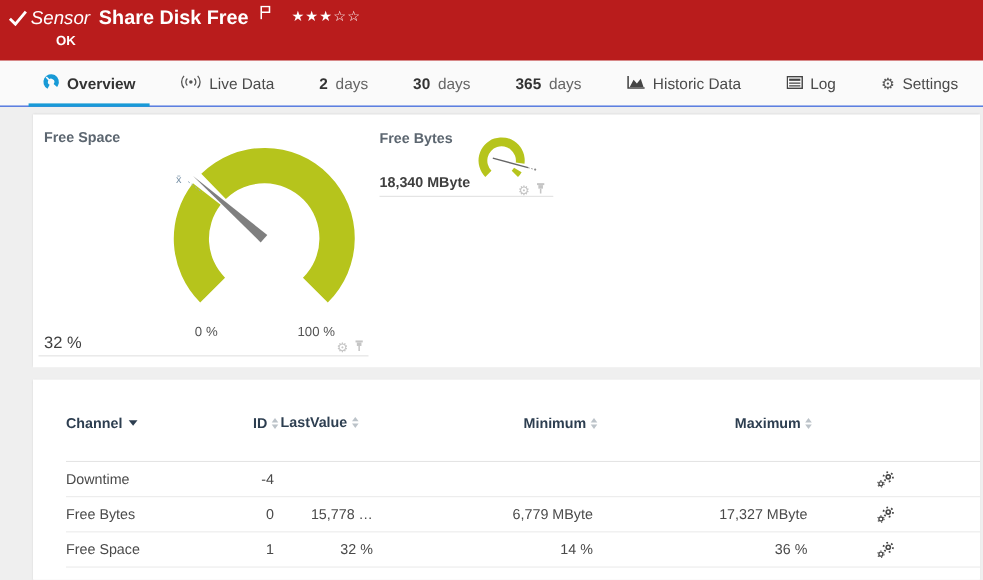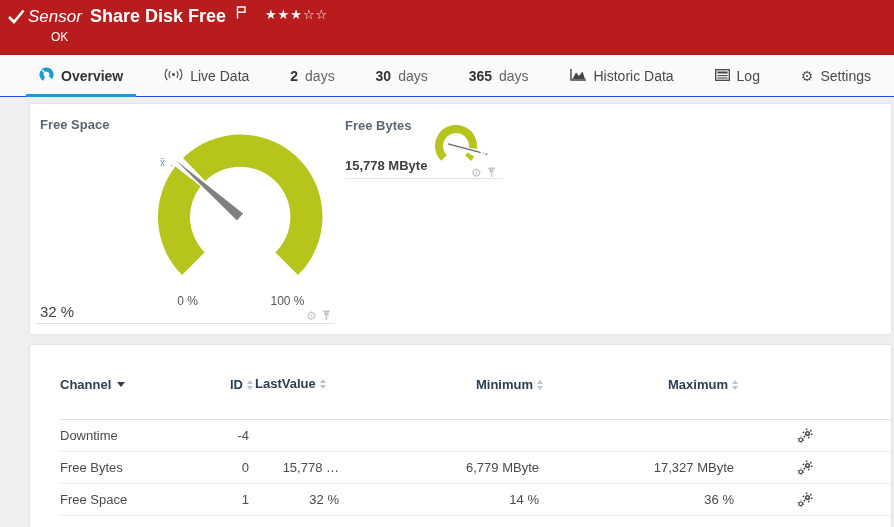--- a/index.html
+++ b/index.html
@@ -7,21 +7,21 @@
     font-family:"Liberation Sans", sans-serif; }
 
   
   .hdr { position:relative; height:55px; background:#b91c1c; color:#fff; }
   .hdr .check { position:absolute; left:8px; top:9px; }
   .hdr .titlerow { position:absolute; left:28px; top:6px; display:flex; align-items:center; gap:8px; }
   .hdr .sensor-label { font-style:italic; font-size:17px; }
   .hdr .sensor-name { font-size:18px; font-weight:bold; }
   .hdr .flag { margin-left:2px; margin-top:-6px; }
   .hdr .stars { font-size:13px; letter-spacing:1px; margin-left:10px; margin-top:-4px; }
-  .hdr .status { position:absolute; left:51px; top:30px; font-size:12px; font-weight:normal; }
+  .hdr .status { position:absolute; left:51px; top:30px; font-size:12px; font-weight:bold; }
 
   
   .tabs { display:flex; justify-content:space-between; align-items:center;
     height:42px; background:#fafafa; border-bottom:1px solid #1d4ed8;
     padding:0 10px 0 26px; }
   .tab { display:flex; align-items:center; gap:7px; height:42px; padding:3px 13px 0 13px;
     border-bottom:3px solid transparent; font-size:14px; color:#4a4a4a; cursor:pointer; white-space:nowrap; }
   .tab.active { border-bottom-color:#189ad6; font-weight:bold; color:#333; }
   .tab .num { font-weight:bold; color:#333; }
   .tab .unit { color:#666; }
@@ -183,21 +183,21 @@
 
   <div class="miniw">
     <div class="w-title miniw-title">Free Bytes</div>
     <svg class="miniw-svg" width="72" height="54" viewBox="0 0 72 54">
       <path d="M11.2,40.8 A21,21 0 1 1 46.8,28.9 L38.9,27.8 A13,13 0 1 0 16.8,35.2 Z" fill="#b6c41c"></path>
       <path d="M44.2,36.5 A21,21 0 0 1 40.9,40.9 L35.2,35.2 A13,13 0 0 0 37.3,32.5 Z" fill="#b6c41c"></path>
       <line x1="18" y1="23.8" x2="50" y2="32.4" stroke="#666" stroke-width="1.3"></line>
       <line x1="50" y1="32.4" x2="55" y2="33.8" stroke="#999" stroke-width="0.9" stroke-dasharray="1.5 1.5"></line>
       <circle cx="56.5" cy="34.2" r="1" fill="#888"></circle>
     </svg>
-    <div class="miniw-value">15,778 MByte</div>
+    <div class="miniw-value">18,340 MByte</div>
     <div class="miniw-icons">
       <span class="gauge-gear">⚙</span>
       <span class="clickable">
         <svg width="9" height="11" viewBox="0 0 9 11">
           <rect x="1.2" y="0.5" width="6.6" height="1.8" fill="#c5c5c5"></rect>
           <rect x="2.4" y="2.3" width="4.2" height="3.2" fill="#c5c5c5"></rect>
           <line x1="4.5" y1="5.5" x2="4.5" y2="10" stroke="#c5c5c5" stroke-width="1.4"></line>
         </svg>
       </span>
     </div>

